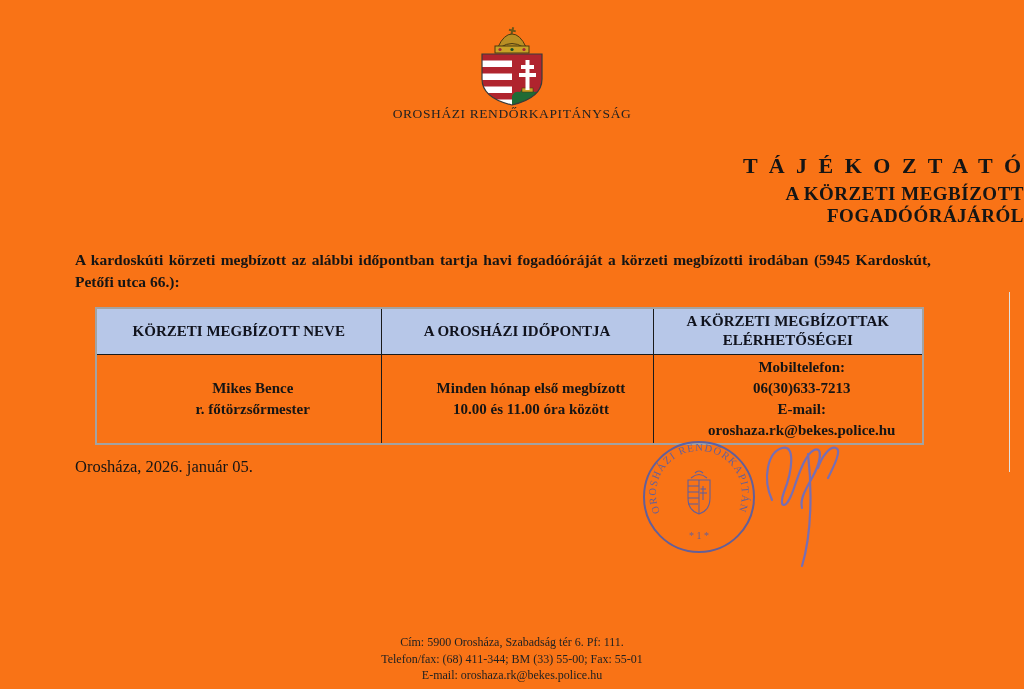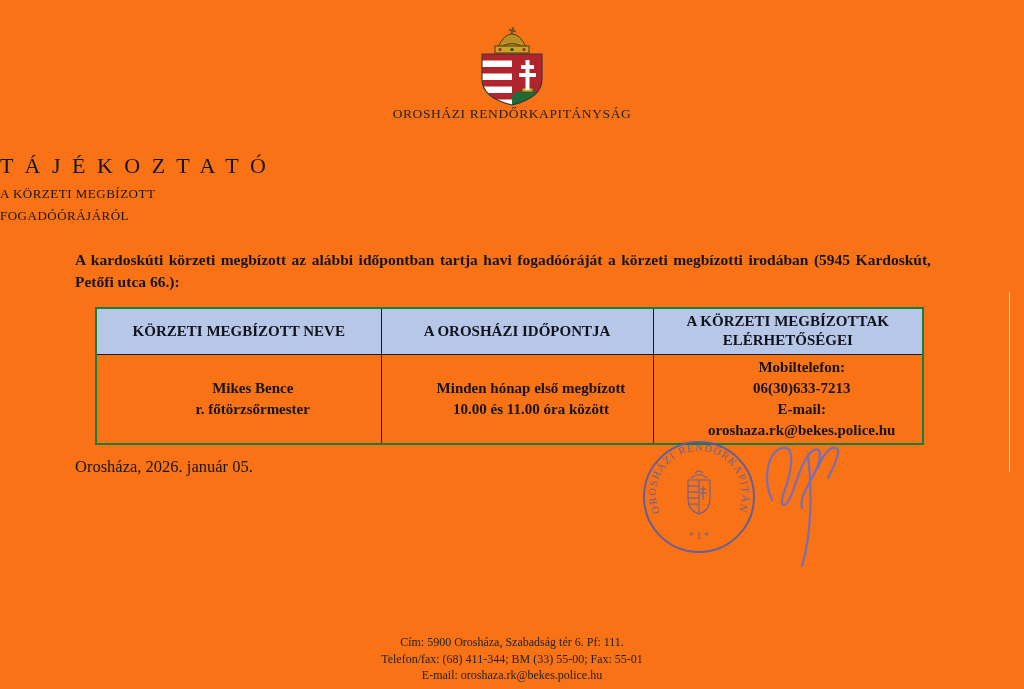--- a/index.html
+++ b/index.html
@@ -28,51 +28,51 @@
     text-align: center;
     font-size: 13.5px;
     letter-spacing: 0.6px;
     color: #222;
   }
 
   
   .title-block {
     position: absolute;
     top: 153px; left: 0; width: 100%;
-    text-align: left;
-    font-weight: normal;
+    text-align: right;
+    font-weight: bold;
   }
   .title-line1 {
     font-size: 22px;
     letter-spacing: 3px;
     margin-bottom: 4px;
   }
   .title-line2, .title-line3 {
-    font-size: 13px;
+    font-size: 19px;
     letter-spacing: 0.5px;
     line-height: 22px;
   }
 
   
   .intro {
     position: absolute;
     top: 249px; left: 75px; width: 856px;
     font-size: 15.5px;
     font-weight: bold;
     text-align: justify;
     line-height: 22px;
   }
 
   
   .kmb-table {
     position: absolute;
     top: 307px; left: 95px;
     width: 827px;
     border-collapse: collapse;
-    border: 2px solid #15803d;
+    border: 2px solid #a3a3a3;
     table-layout: fixed;
   }
   .kmb-table th, .kmb-table td {
     border: 1.5px solid #1a1a1a;
     text-align: center;
     vertical-align: middle;
     font-size: 15px;
     font-weight: bold;
     padding: 2px 8px;
   }

